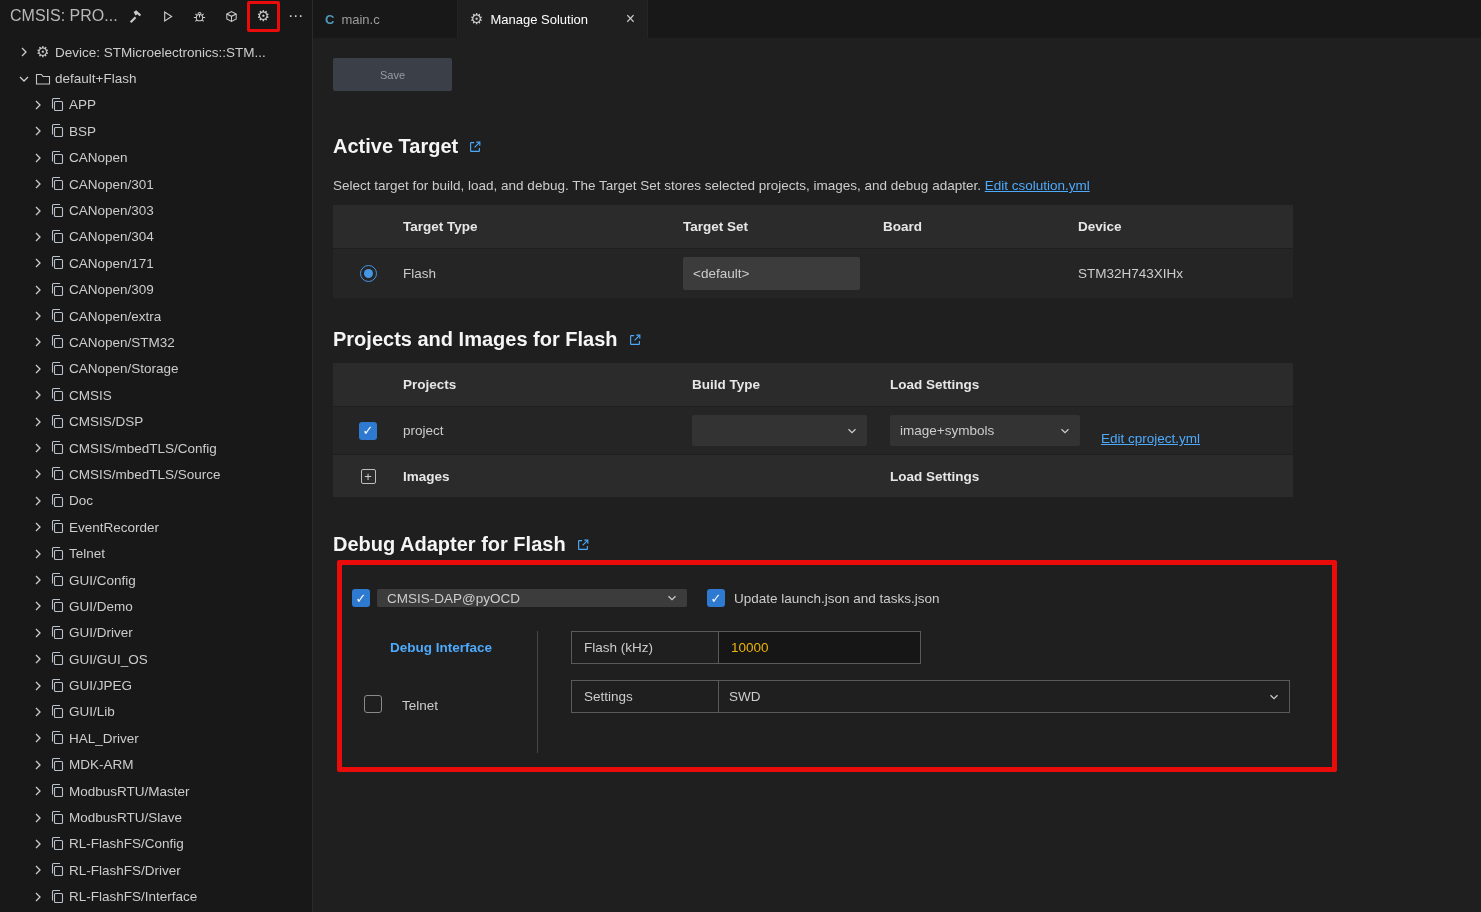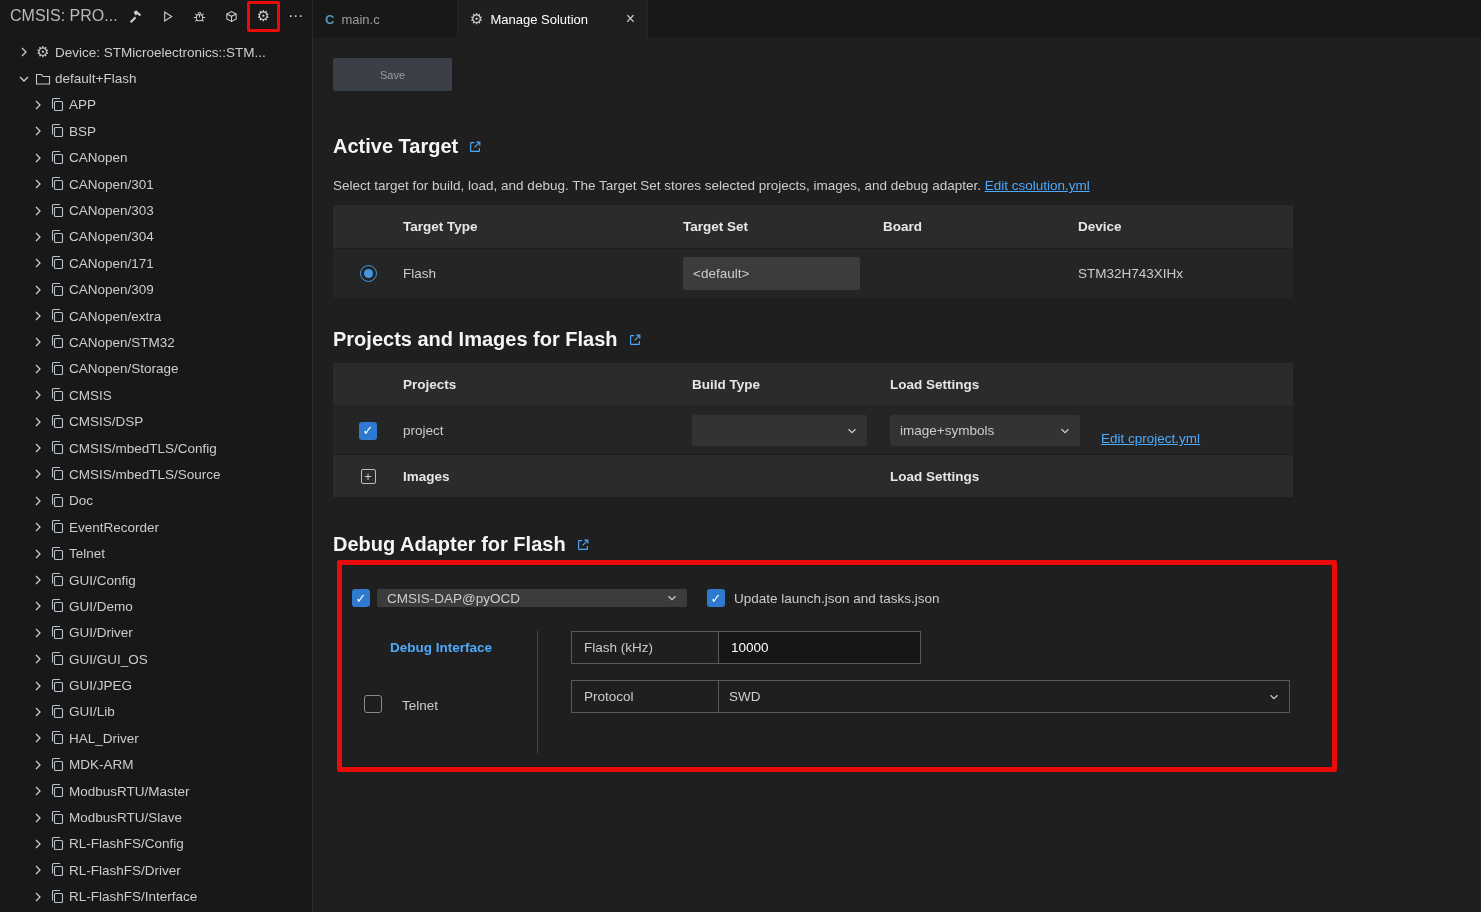--- a/index.html
+++ b/index.html
@@ -133,21 +133,21 @@
   .telnet-row { display: flex; align-items: flex-end; gap: 20px; margin: 40px 0 0 17px; }
   .right-pane { flex: 1; border-left: 1px solid #474747; padding: 0 42px 0 33px; }
   .field-row { display: flex; align-items: stretch; }
   .field-row + .field-row { margin-top: 16px; }
   .field-label {
     width: 148px; height: 33px; flex: none; border: 1px solid #5a5a5a;
     display: flex; align-items: center; padding: 0 12px; color: #cccccc; background: #1f1f1f;
   }
   .field-input {
     width: 203px; height: 33px; background: #161616; border: 1px solid #5a5a5a; margin-left: -1px;
-    display: flex; align-items: center; padding: 0 12px; color: #ffffff; cursor: text;
+    display: flex; align-items: center; padding: 0 12px; color: #eab308; cursor: text;
   }
   .sel-proto {
     flex: 1; height: 33px; background: #1f1f1f; border: 1px solid #5a5a5a; margin-left: -1px; border-radius: 0; gap: 48px;
   }
 </style>
 </head>
 <body>
 
 <div class="sidebar">
   <div class="sb-header">
@@ -812,21 +812,21 @@
             <span class="cb empty"></span>
             <span>Telnet</span>
           </div>
         </div>
         <div class="right-pane">
           <div class="field-row">
             <div class="field-label">Flash (kHz)</div>
             <div class="field-input">10000</div>
           </div>
           <div class="field-row">
-            <div class="field-label">Protocol</div>
+            <div class="field-label">Settings</div>
             <div class="select sel-proto">
               <span>SWD</span>
               <svg width="14" height="14" viewBox="0 0 16 16" fill="none" stroke="#ccc" stroke-width="1.4">
                   <path d="M4 6l4 4 4-4"></path>
                 </svg>
             </div>
           </div>
         </div>
       </div>
     </div>

